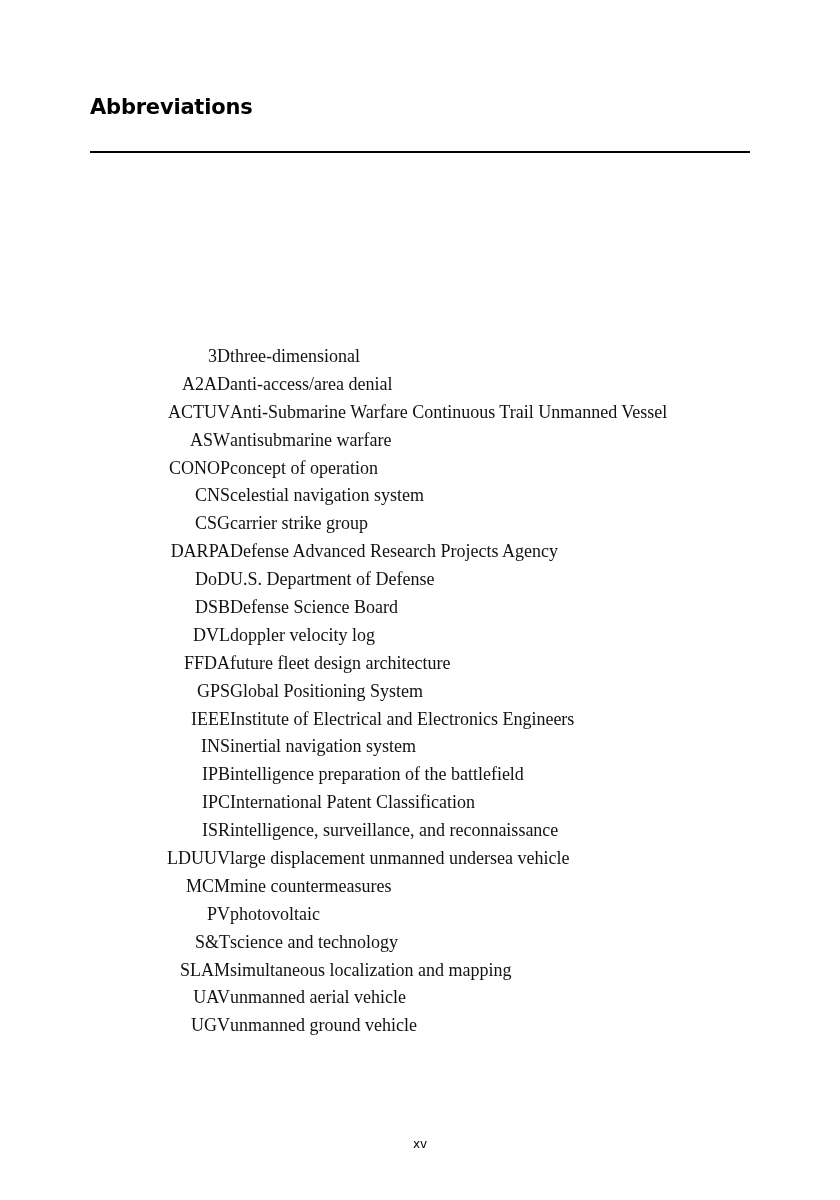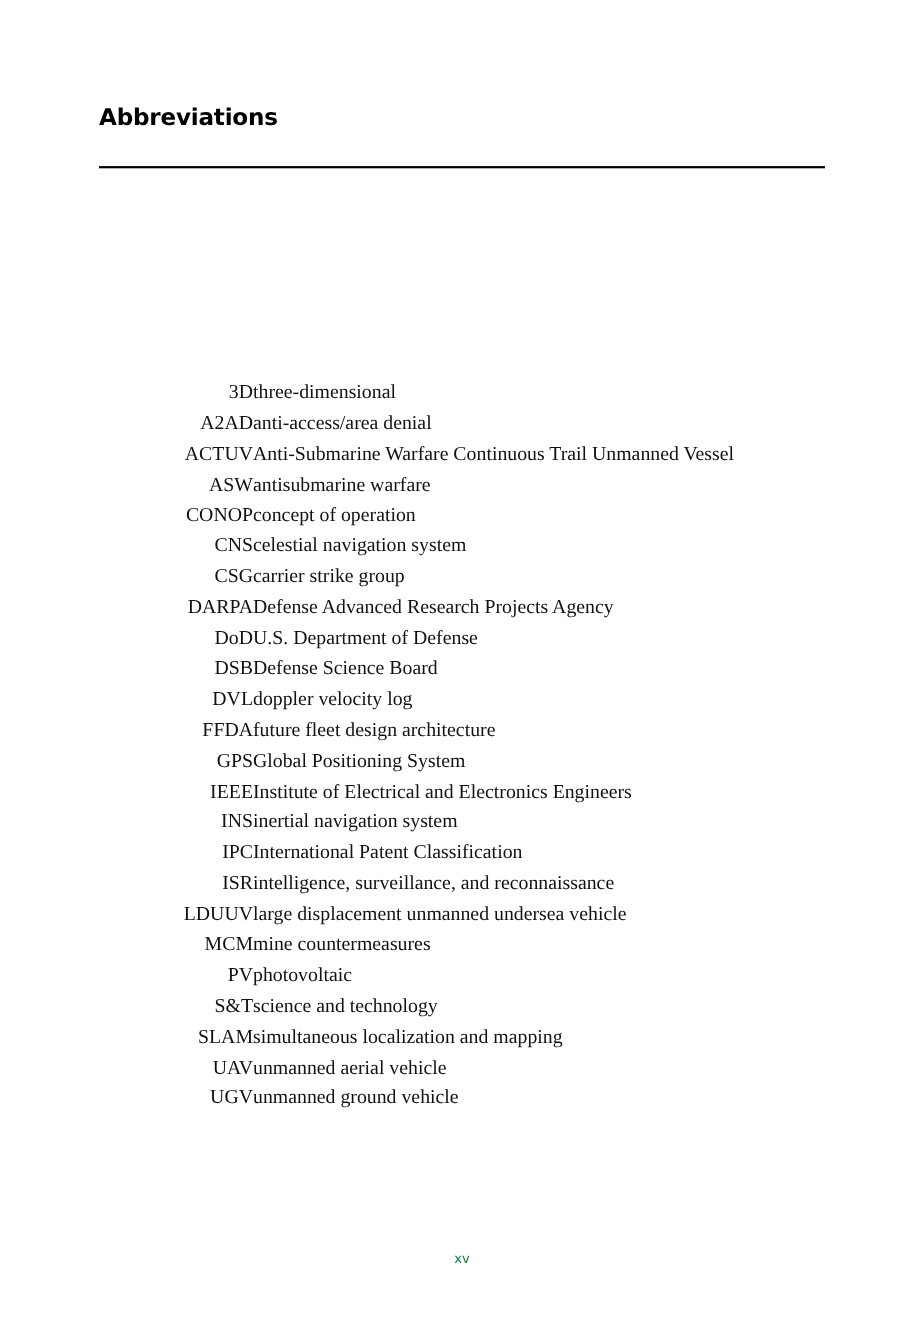--- a/index.html
+++ b/index.html
@@ -63,21 +63,21 @@
       flex: 1 1 auto;
     }
     .page-number {
       position: absolute;
       left: 0;
       width: 840px;
       top: 1137px;
       text-align: center;
       font-family: "DejaVu Sans", sans-serif;
       font-size: 12px;
-      color: #15803d;
+      color: #000000;
     }
   </style>
 </head>
 <body>
 
 <h1 class="page-heading">Abbreviations</h1>
 <div class="heading-rule"></div>
 
 <ul class="abbrev-list">
   <li class="abbrev-row">
@@ -134,20 +134,24 @@
     </li>
   <li class="abbrev-row">
       <span class="abbrev-term">IEEE</span>
       <span class="abbrev-def">Institute of Electrical and Electronics Engineers</span>
     </li>
   <li class="abbrev-row">
       <span class="abbrev-term">INS</span>
       <span class="abbrev-def">inertial navigation system</span>
     </li>
   <li class="abbrev-row">
+      <span class="abbrev-term">IPB</span>
+      <span class="abbrev-def">intelligence preparation of the battlefield</span>
+    </li>
+  <li class="abbrev-row">
       <span class="abbrev-term">IPC</span>
       <span class="abbrev-def">International Patent Classification</span>
     </li>
   <li class="abbrev-row">
       <span class="abbrev-term">ISR</span>
       <span class="abbrev-def">intelligence, surveillance, and reconnaissance</span>
     </li>
   <li class="abbrev-row">
       <span class="abbrev-term">LDUUV</span>
       <span class="abbrev-def">large displacement unmanned undersea vehicle</span>

